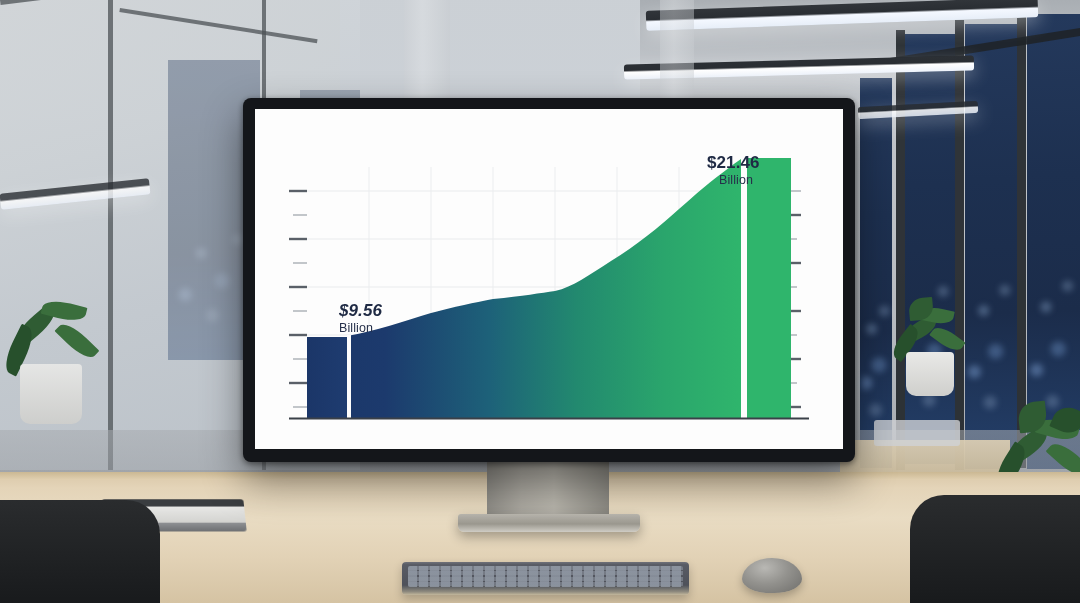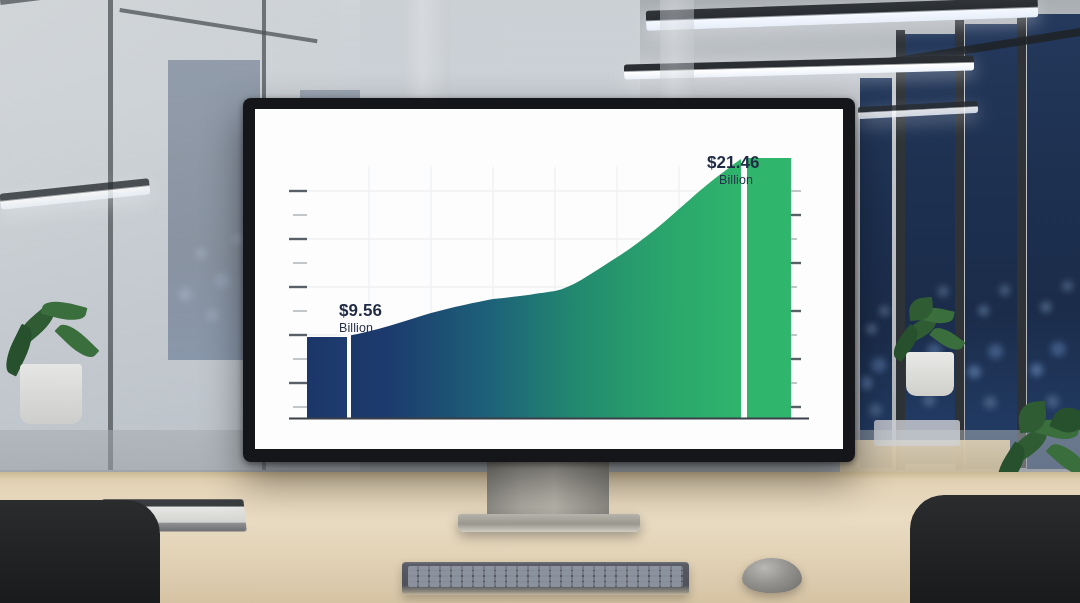--- a/index.html
+++ b/index.html
@@ -297,21 +297,21 @@
           <rect x="52" y="228" width="40" height="81" fill="url(#barGradFirst)"></rect>
 
           <rect x="92" y="226" width="4" height="83" fill="#fdfdfd"></rect>
 
           <rect x="492" y="49" width="44" height="260" fill="#2fb56c"></rect>
           <rect x="486" y="49" width="6" height="260" fill="#fdfdfd"></rect>
 
           <line x1="34" y1="309.5" x2="554" y2="309.5" stroke="#3a4048" stroke-width="2"></line>
         </svg>
 
-        <div class="lbl val-main" style="left:84px;top:193px;">$9.56</div>
+        <div class="lbl val-main" style="left:84px;top:193px;font-style:italic;">$9.56</div>
         <div class="lbl val-sub" style="left:84px;top:212px;">Billion</div>
 
         <div class="lbl val-main" style="left:452px;top:45px;text-align:right;">$21.46</div>
         <div class="lbl val-sub" style="left:464px;top:64px;">Billion</div>
 
       </div>
     </div>
   </div>
 
   <div class="keyboard">

